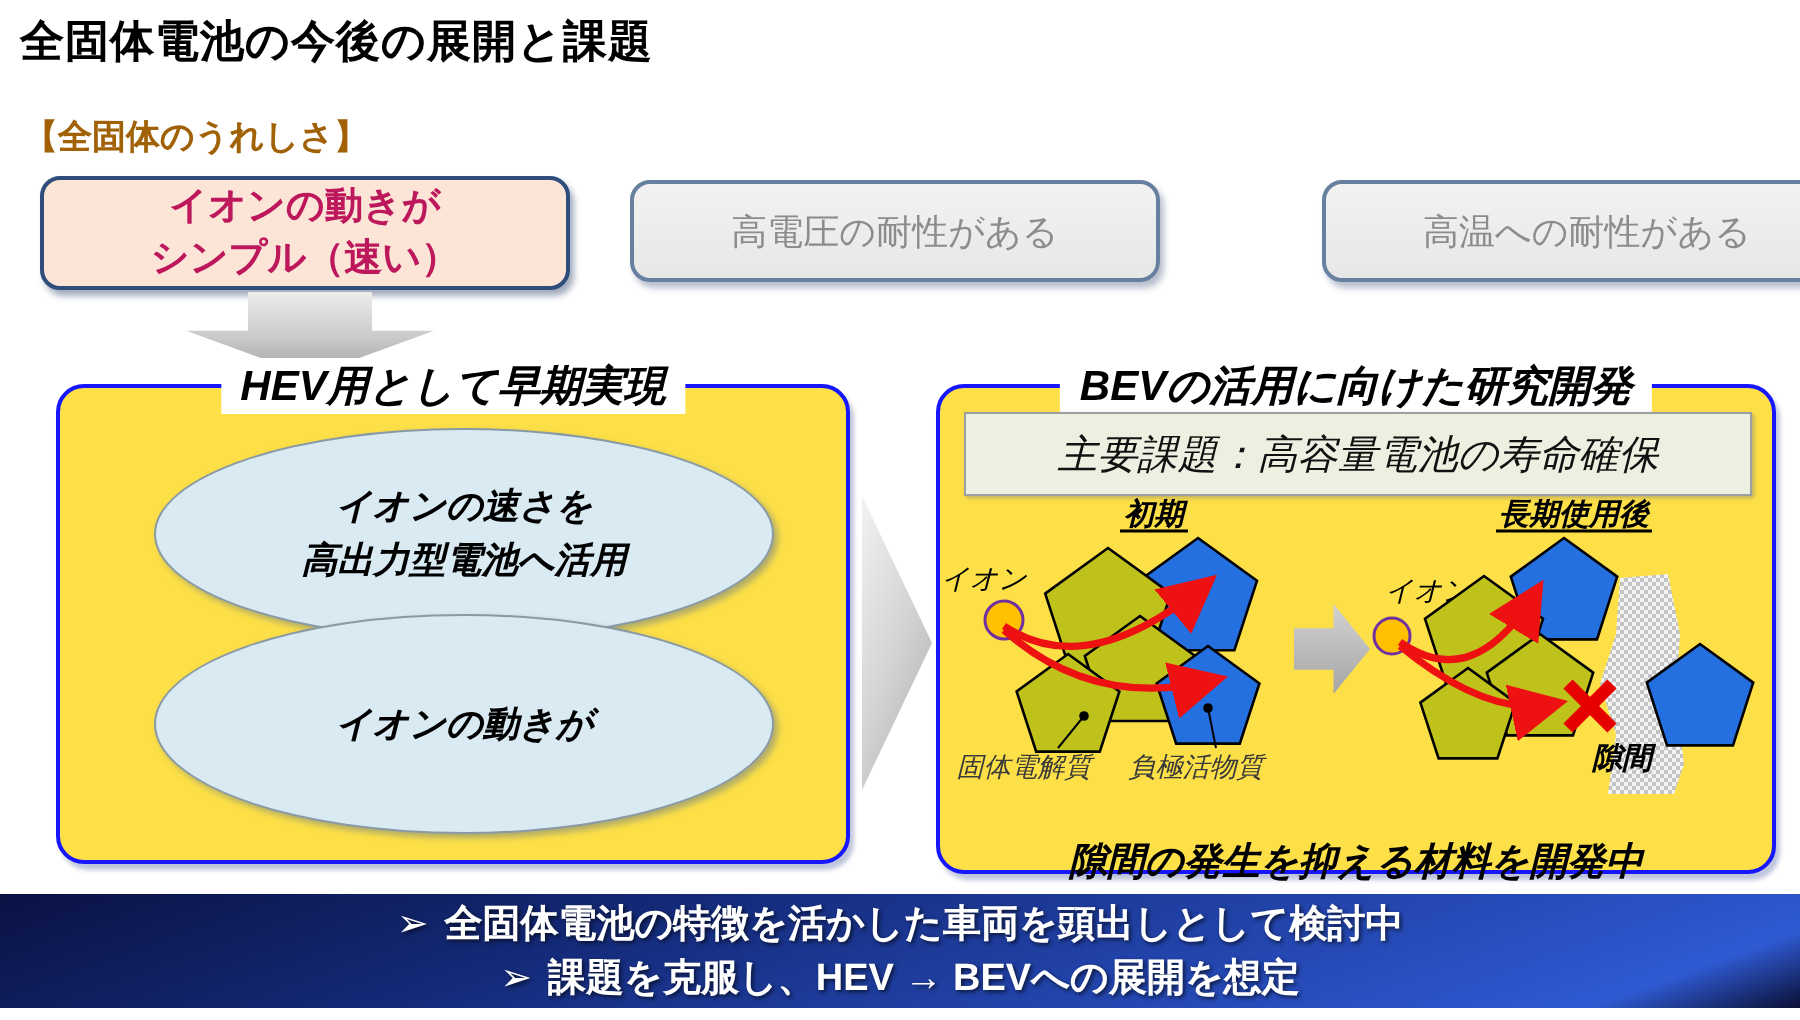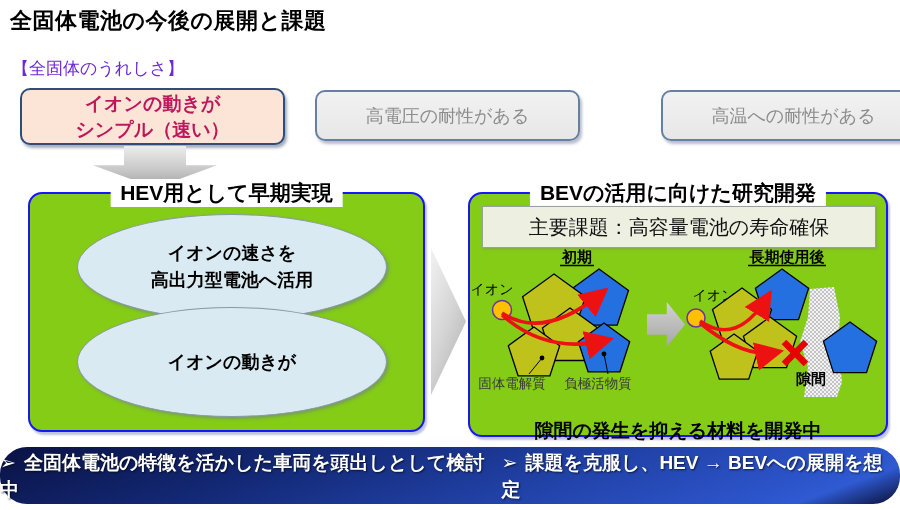--- a/index.html
+++ b/index.html
@@ -1,37 +1,37 @@
 <!DOCTYPE html>
 <html><head>
 <meta charset="utf-8">
 <style>
   * { margin:0; padding:0; box-sizing:border-box; }
   html,body { background:#ffffff; }
   body { font-family:"Liberation Sans","DejaVu Sans",sans-serif; }
   .slide { position:relative; width:900px; height:510px; background:#fff; overflow:hidden; }
 
   .page-title { position:absolute; left:10px; top:6px; font-size:22px; font-weight:bold; color:#000; letter-spacing:0.5px; }
-  .benefits-heading { position:absolute; left:12px; top:57px; font-size:17px; font-weight:normal; color:#6d28d9; }
+  .benefits-heading { position:absolute; left:12px; top:57px; font-size:17px; font-weight:bold; color:#a16207; }
 
   .benefit-box { position:absolute; border-radius:10px; display:flex; flex-direction:column; align-items:center; justify-content:center; text-align:center; }
   .benefit-box.peach { left:20px; top:88px; width:265px; height:57px; background:#fce5d6; border:2.5px solid #2e4d7b; box-shadow:2px 3px 3px rgba(50,70,110,.45); font-size:19px; font-weight:bold; color:#be185d; line-height:26px; }
   .benefit-box.gray { top:90px; width:265px; height:51px; background:linear-gradient(180deg,#f2f2f2,#e7e7e7); border:2px solid #68809f; box-shadow:2px 3px 3px rgba(50,70,110,.35); font-size:18px; color:#8c8c8c; }
   .benefit-box.b2 { left:315px; }
   .benefit-box.b3 { left:649px;margin-left:12px; }
 
   .down-arrow { position:absolute; left:93px; top:146px; width:124px; height:42px;
     background:linear-gradient(180deg,#ececec 0%,#c9c9c9 55%,#a2a2a2 100%);
     clip-path:polygon(25% 0, 75% 0, 75% 46%, 100% 46%, 50% 100%, 0 46%, 25% 46%); }
 
   .big-right-arrow { position:absolute; left:431px; top:248px; width:35px; height:147px;
     background:linear-gradient(110deg,#f2f2f2 0%,#d4d4d4 50%,#ababab 100%);
     clip-path:polygon(0 0, 100% 50%, 0 100%); }
 
-  .panel { position:absolute; border:2.5px solid #1616ff; border-radius:14px; background:#84cc16; box-shadow:2px 3px 2px rgba(40,60,140,.30); }
+  .panel { position:absolute; border:2.5px solid #1616ff; border-radius:14px; background:#fde047; box-shadow:2px 3px 2px rgba(40,60,140,.30);font-style:italic; }
   .panel-left { left:28px; top:192px; width:397px; height:240px; }
   .panel-right { left:468px; top:192px; width:420px; height:245px; }
   .panel-title { position:absolute; top:-15px; left:50%; transform:translateX(-50%); background:#fff; padding:0 10px; white-space:nowrap; font-size:21px; font-weight:bold; color:#000; }
 
   .ellipse { position:absolute; left:47px; width:310px; border-radius:50%; background:#d9eaf2; border:1.5px solid #8a9aa5; box-shadow:2px 2px 3px rgba(110,125,140,.55); display:flex; align-items:center; justify-content:center; text-align:center; font-size:18px; font-weight:bold; color:#000; line-height:27px; }
   .ellipse.e1 { top:20px; height:106px; }
   .ellipse.e2 { top:113px; height:110px; }
   .ellipse span { display:block; }
 
   .key-issue { position:absolute; left:12px; top:12px; width:394px; height:42px; background:#edf0e1; border:1.2px solid #9aa0a0; box-shadow:1px 1px 2px rgba(130,130,130,.5); display:flex; align-items:center; justify-content:center; font-size:20px; color:#111; }
@@ -41,21 +41,21 @@
   .svg-after { left:212px; }
 
   .mid-arrow { position:absolute; left:177px; top:108px; width:38px; height:45px;
     background:linear-gradient(180deg,#d2d2d2,#a6a6a6);
     clip-path:polygon(0 27%, 52% 27%, 52% 0, 100% 50%, 52% 100%, 52% 73%, 0 73%); }
 
   .panel-note { position:absolute; left:0; top:224px; width:100%; text-align:center; font-size:19px; font-weight:bold; color:#000; }
 
   .footer-banner { position:absolute; left:0; top:447px; width:900px; height:57px;
     background:linear-gradient(160deg,#0a1243 0%,#122670 28%,#1e3d9e 55%,#2b52c6 82%,#2f5ad2 90%,#0a0f35 100%);
-    display:flex; flex-direction:row; align-items:center; justify-content:center;border-radius:27px; }
+    display:flex; flex-direction:column; align-items:center; justify-content:center; }
   .footer-line { color:#fff; font-size:19px; font-weight:bold; line-height:27px; text-shadow:1px 1px 2px rgba(0,0,0,.65); }
   .footer-line .bullet { margin-right:8px; }
 
   text { font-family:"Liberation Sans","DejaVu Sans",sans-serif; }
   .diag-title { font-size:15px; font-weight:bold; fill:#000; }
   .ion-label { font-size:14px; fill:#000; }
   .legend-label { font-size:13.5px; fill:#3a3a3a; }
   .gap-label { font-size:15px; font-weight:bold; fill:#000; }
 </style>
 </head>

